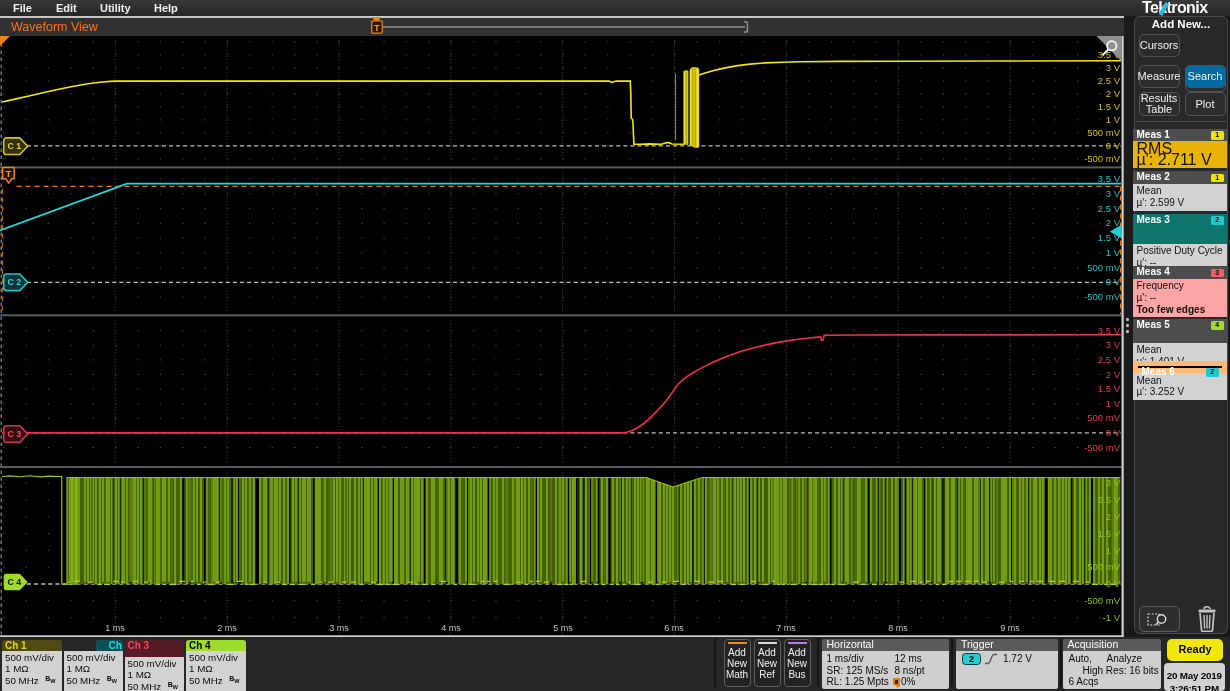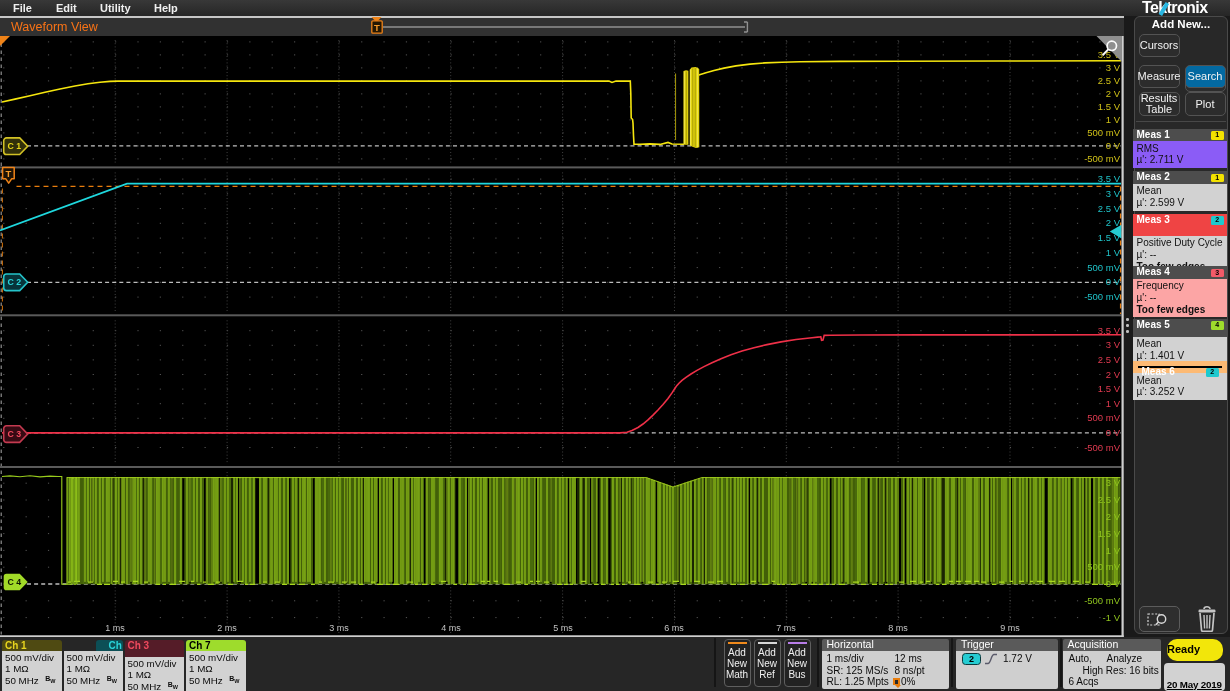--- a/index.html
+++ b/index.html
@@ -220,56 +220,56 @@
     <div style="position:absolute;left:1138.5px;top:64.8px;width:41px;height:23px;background:#2c2c2c;border:1.4px solid #535353;border-radius:5px;box-sizing:border-box;display:flex;align-items:center;justify-content:center;text-align:center;color:#f2f2f2;font-size:11px;line-height:11px;">Measure</div>
     <div style="position:absolute;left:1184.5px;top:64.8px;width:41px;height:23px;background:#0369a1;border:1.4px solid #535353;border-radius:5px;box-sizing:border-box;display:flex;align-items:center;justify-content:center;text-align:center;color:#f2f2f2;font-size:11px;line-height:11px;">Search</div>
     <div style="position:absolute;left:1138.5px;top:92.4px;width:41px;height:23.5px;background:#2c2c2c;border:1.4px solid #535353;border-radius:5px;box-sizing:border-box;display:flex;align-items:center;justify-content:center;text-align:center;color:#f2f2f2;font-size:11px;line-height:11px;">Results<br>Table</div>
     <div style="position:absolute;left:1184.5px;top:92.4px;width:41px;height:23.5px;background:#2c2c2c;border:1.4px solid #535353;border-radius:5px;box-sizing:border-box;display:flex;align-items:center;justify-content:center;text-align:center;color:#f2f2f2;font-size:11px;line-height:11px;">Plot</div>
 <div style="position:absolute;left:1136px;top:120.5px;width:90px;height:1px;background:#484848;"></div>
 
 <div style="position:absolute;left:1132.5px;top:128.5px;width:94.5px;">
  <div style="height:12.5px;background:#4d4d4d;color:#fff;font-size:10px;font-weight:bold;padding-left:4px;line-height:12.5px;position:relative;box-sizing:border-box;">Meas 1
    <span style="position:absolute;right:3px;top:2.5px;width:13.5px;height:8.5px;background:#f3e200;border-radius:1.5px;color:#000;font-size:7px;font-weight:bold;text-align:center;line-height:8.5px;">1</span>
  </div>
- <div style="background:#8b5cf6;color:#111;font-size:10px;line-height:11.8px;padding:1.5px 0 2px 4px;height:27.1px;box-sizing:border-box;white-space:nowrap;overflow:hidden;">
+ <div style="background:#eab308;color:#111;font-size:16px;line-height:11.8px;padding:1.5px 0 2px 4px;height:27.1px;box-sizing:border-box;white-space:nowrap;overflow:hidden;">
         <div style="font-weight:normal;">RMS</div>
         <div style="font-weight:normal;">µ': 2.711 V</div>
       </div>
 </div>
 <div style="position:absolute;left:1132.5px;top:171.0px;width:94.5px;">
  <div style="height:12.5px;background:#4d4d4d;color:#fff;font-size:10px;font-weight:bold;padding-left:4px;line-height:12.5px;position:relative;box-sizing:border-box;">Meas 2
    <span style="position:absolute;right:3px;top:2.5px;width:13.5px;height:8.5px;background:#f3e200;border-radius:1.5px;color:#000;font-size:7px;font-weight:bold;text-align:center;line-height:8.5px;">1</span>
  </div>
  <div style="background:#d2d2d2;color:#111;font-size:10px;line-height:11.8px;padding:1.5px 0 2px 4px;height:27.1px;box-sizing:border-box;white-space:nowrap;overflow:hidden;">
         <div style="font-weight:normal;">Mean</div>
         <div style="font-weight:normal;">µ': 2.599 V</div>
       </div>
 </div>
 <div style="position:absolute;left:1132.5px;top:213.5px;width:94.5px;">
- <div style="height:22px;background:#ef4444;color:#fff;font-size:10px;font-weight:bold;padding-left:4px;line-height:12.5px;position:relative;box-sizing:border-box;">Meas 3
+ <div style="height:30px;background:#0f766e;color:#fff;font-size:10px;font-weight:bold;padding-left:4px;line-height:12.5px;position:relative;box-sizing:border-box;">Meas 3
    <span style="position:absolute;right:3px;top:2.5px;width:13.5px;height:8.5px;background:#1ec9ce;border-radius:1.5px;color:#000;font-size:7px;font-weight:bold;text-align:center;line-height:8.5px;">2</span>
  </div>
  <div style="background:#d2d2d2;color:#111;font-size:10px;line-height:11.8px;padding:1.5px 0 2px 4px;height:38.900000000000006px;box-sizing:border-box;white-space:nowrap;overflow:hidden;">
         <div style="font-weight:normal;">Positive Duty Cycle</div>
         <div style="font-weight:normal;">µ': --</div>
         <div style="font-weight:bold;">Too few edges</div>
       </div>
 </div>
 <div style="position:absolute;left:1132.5px;top:266.0px;width:94.5px;">
  <div style="height:12.5px;background:#4d4d4d;color:#fff;font-size:10px;font-weight:bold;padding-left:4px;line-height:12.5px;position:relative;box-sizing:border-box;">Meas 4
    <span style="position:absolute;right:3px;top:2.5px;width:13.5px;height:8.5px;background:#f25a68;border-radius:1.5px;color:#000;font-size:7px;font-weight:bold;text-align:center;line-height:8.5px;">3</span>
  </div>
  <div style="background:#fca5a5;color:#111;font-size:10px;line-height:11.8px;padding:1.5px 0 2px 4px;height:38.900000000000006px;box-sizing:border-box;white-space:nowrap;overflow:hidden;">
         <div style="font-weight:normal;">Frequency</div>
         <div style="font-weight:normal;">µ': --</div>
         <div style="font-weight:bold;">Too few edges</div>
       </div>
 </div>
 <div style="position:absolute;left:1132.5px;top:318.5px;width:94.5px;">
- <div style="height:18px;background:#4d4d4d;color:#fff;font-size:10px;font-weight:bold;padding-left:4px;line-height:12.5px;position:relative;box-sizing:border-box;">Meas 5
+ <div style="height:24px;background:#4d4d4d;color:#fff;font-size:10px;font-weight:bold;padding-left:4px;line-height:12.5px;position:relative;box-sizing:border-box;">Meas 5
    <span style="position:absolute;right:3px;top:2.5px;width:13.5px;height:8.5px;background:#9edc2c;border-radius:1.5px;color:#000;font-size:7px;font-weight:bold;text-align:center;line-height:8.5px;">4</span>
  </div>
  <div style="background:#d2d2d2;color:#111;font-size:10px;line-height:11.8px;padding:1.5px 0 2px 4px;height:27.1px;box-sizing:border-box;white-space:nowrap;overflow:hidden;">
         <div style="font-weight:normal;">Mean</div>
         <div style="font-weight:normal;">µ': 1.401 V</div>
       </div>
 </div>
 <div style="position:absolute;left:1132.5px;top:360.5px;width:94.5px;">
  <div style="height:12.5px;background:#000;border:5px solid #fdba74;color:#fff;font-size:10px;font-weight:bold;padding-left:4px;line-height:12.5px;position:relative;box-sizing:border-box;">Meas 6
    <span style="position:absolute;right:3px;top:2.5px;width:13.5px;height:8.5px;background:#1ec9ce;border-radius:1.5px;color:#000;font-size:7px;font-weight:bold;text-align:center;line-height:8.5px;">2</span>
@@ -317,21 +317,21 @@
  </div>
 </div>
 <div style="position:absolute;left:124.5px;top:639.5px;width:59.5px;">
  <div style="height:17px;background:#551c28;color:#f04a5e;font-size:10px;font-weight:bold;line-height:11px;padding-left:3px;border-radius:3px 3px 0 0;">Ch 3</div>
  <div style="background:#d2d2d2;color:#0c0c0c;font-size:9.8px;line-height:11.6px;padding:1px 0 0 3px;height:39.5px;position:relative;">
   500 mV/div<br>1 MΩ<br>50 MHz
   <span style="position:absolute;right:6px;bottom:3px;font-size:7px;font-weight:bold;">B<span style="font-size:5.5px;vertical-align:-2px;">W</span></span>
  </div>
 </div>
 <div style="position:absolute;left:186.0px;top:639.5px;width:59.5px;">
- <div style="height:11px;background:#9edc2c;color:#000;font-size:10px;font-weight:bold;line-height:11px;padding-left:3px;border-radius:3px 3px 0 0;">Ch 7</div>
+ <div style="height:11px;background:#9edc2c;color:#000;font-size:10px;font-weight:bold;line-height:11px;padding-left:3px;border-radius:3px 3px 0 0;">Ch 4</div>
  <div style="background:#d2d2d2;color:#0c0c0c;font-size:9.8px;line-height:11.6px;padding:1px 0 0 3px;height:39.5px;position:relative;">
   500 mV/div<br>1 MΩ<br>50 MHz
   <span style="position:absolute;right:6px;bottom:3px;font-size:7px;font-weight:bold;">B<span style="font-size:5.5px;vertical-align:-2px;">W</span></span>
  </div>
 </div>
 
 <div style="position:absolute;left:723.5px;top:638.5px;width:27px;height:48px;background:#222;border:1px solid #5f5f5f;border-radius:4px;box-sizing:border-box;">
  <div style="margin:2px 3px 0 3px;height:2.4px;background:#f08a1c;"></div>
  <div style="color:#f0f0f0;font-size:10px;line-height:11px;text-align:center;margin-top:3px;">Add<br>New<br>Math</div>
 </div>
@@ -370,15 +370,15 @@
 </div>
 <div style="position:absolute;left:1062.5px;top:639px;width:98px;">
  <div style="height:11.5px;background:#5a5a5a;color:#fff;font-size:10.5px;line-height:11px;padding-left:5px;border-radius:2px 2px 0 0;">Acquisition</div>
  <div style="background:#cfcfcf;color:#0c0c0c;font-size:10px;height:38.5px;position:relative;border-radius:0 0 2px 2px;">
 <span style="position:absolute;left:6px;top:2.5px;">Auto,</span>
         <span style="position:absolute;left:44px;top:2.5px;">Analyze</span>
 <span style="position:absolute;left:20px;top:14px;">High Res: 16 bits</span>
 <span style="position:absolute;left:6px;top:25.5px;">6 Acqs</span>
       </div>
 </div>
-<div style="position:absolute;left:1167px;top:639px;width:56px;height:21.5px;background:#f2e60a;border-radius:10px;color:#000;font-size:11px;font-weight:bold;line-height:21.5px;">Ready</div>
-<div style="position:absolute;left:1163.5px;top:662.5px;width:61.5px;height:28.5px;background:#d2d2d2;border-radius:4px;color:#000;font-size:9.8px;font-weight:bold;letter-spacing:-0.2px;text-align:center;line-height:13.2px;padding-top:15px;box-sizing:border-box;white-space:nowrap;text-decoration:underline;">20 May 2019<br>3:26:51 PM</div>
+<div style="position:absolute;left:1167px;top:639px;width:56px;height:21.5px;background:#f2e60a;border-radius:5px;color:#000;font-size:11px;font-weight:bold;text-align:center;line-height:21.5px;">Ready</div>
+<div style="position:absolute;left:1163.5px;top:662.5px;width:61.5px;height:28.5px;background:#d2d2d2;border-radius:4px;color:#000;font-size:9.8px;font-weight:bold;letter-spacing:-0.2px;text-align:center;line-height:13.2px;padding-top:6px;box-sizing:border-box;white-space:nowrap;">20 May 2019<br>3:26:51 PM</div>
 
 </div>
 </body></html>

